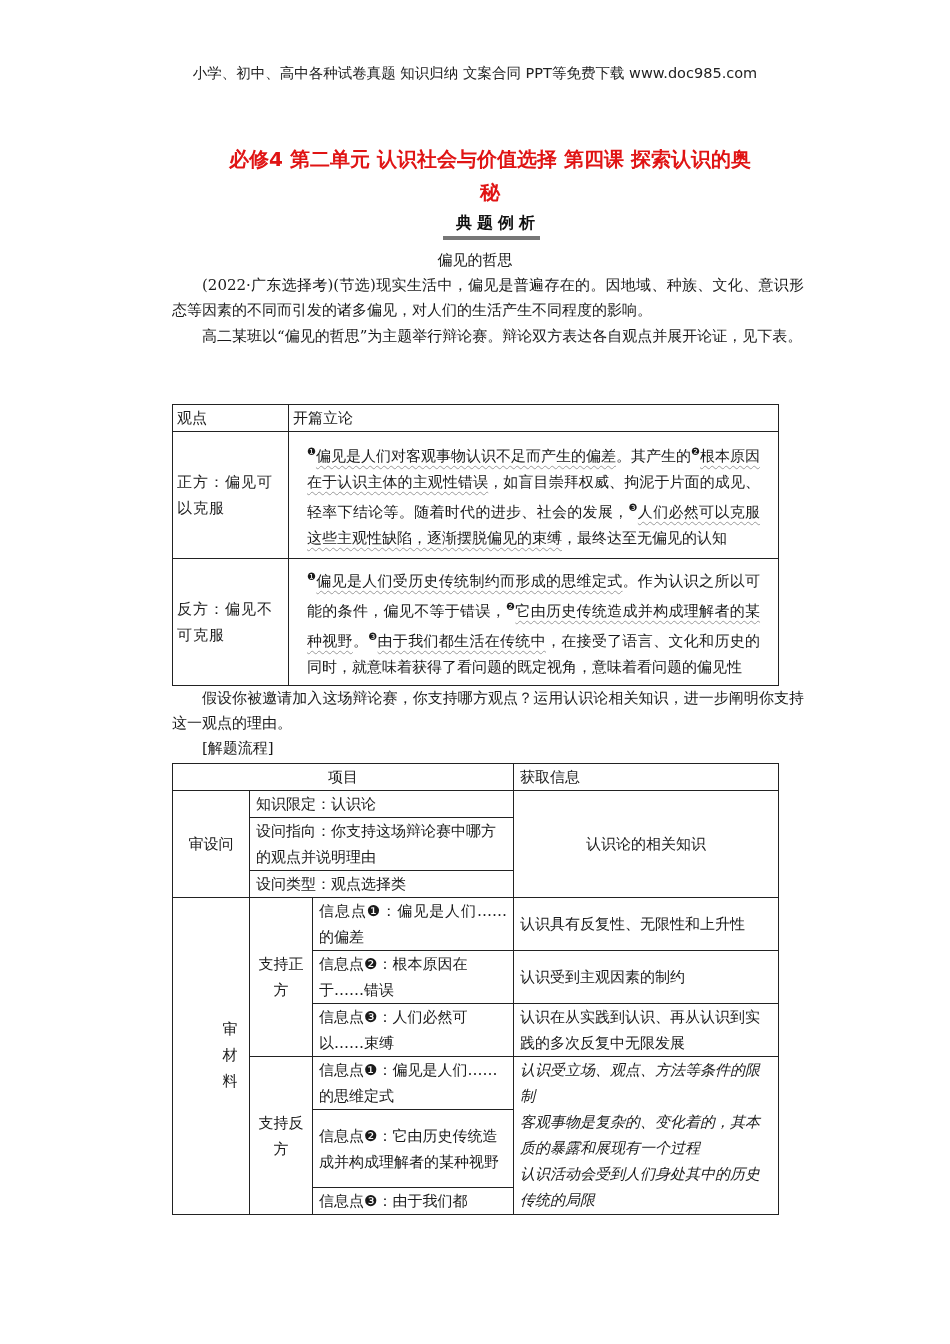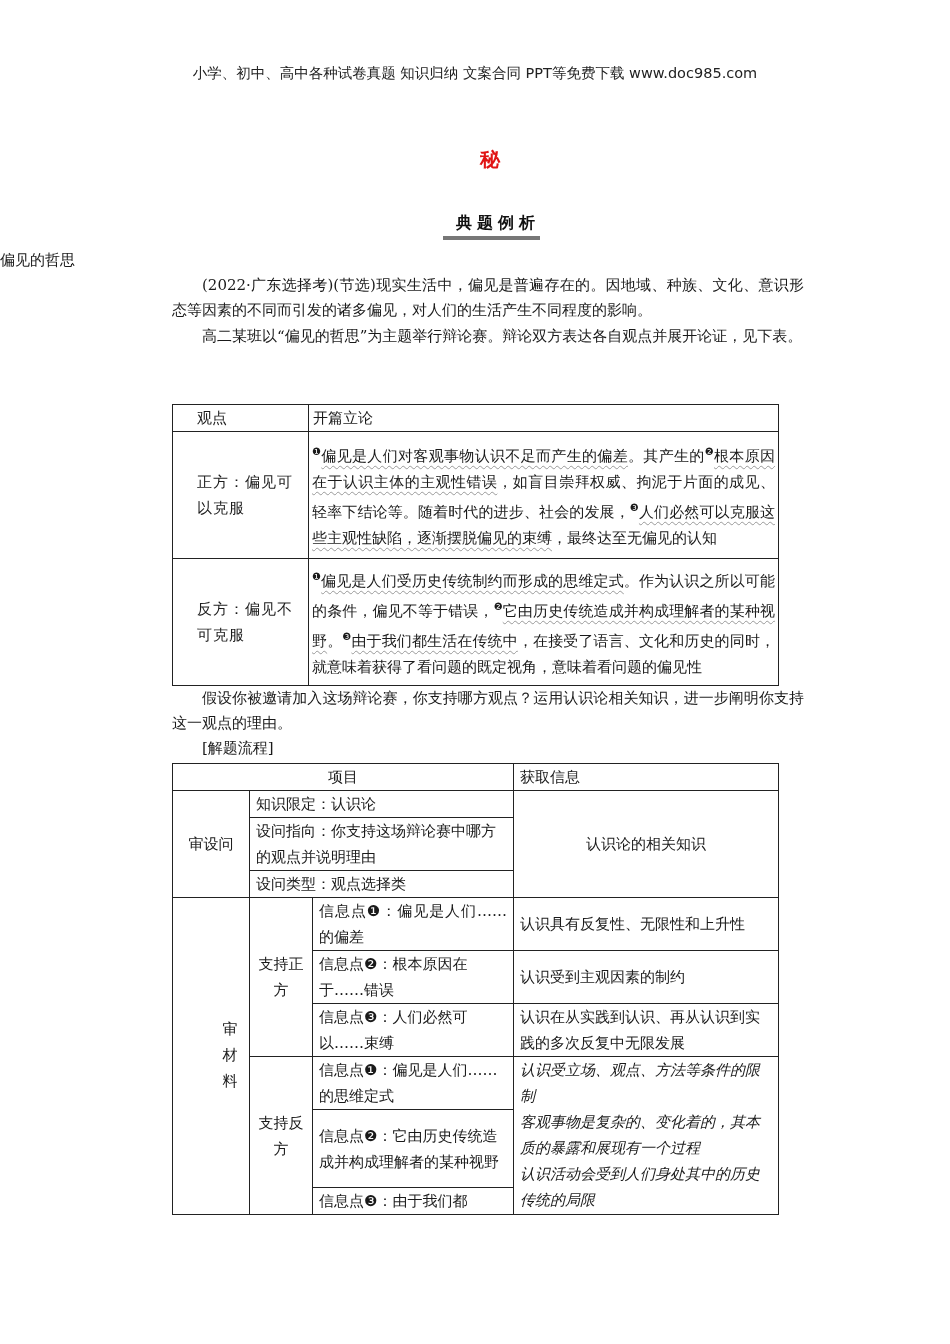--- a/index.html
+++ b/index.html
@@ -19,48 +19,49 @@
     font-family: "DejaVu Sans", "Liberation Sans", sans-serif;
   }
   .section-tag {
     position: absolute; top: 213px; left: 440px; width: 100px; text-align: right;
     font-size: 16px; font-weight: bold; letter-spacing: 5px; color: #111;
   }
   .section-tag-bar {
     position: absolute; top: 236px; left: 443px; width: 97px; height: 4px; background: #777;
   }
   .subtitle {
-    position: absolute; top: 251px; left: 0; width: 950px; 
+    position: absolute; top: 251px; left: 0; width: 950px; text-align: center;
     font-size: 15px;
   }
   .para {
     position: absolute; left: 172px; width: 632px; font-size: 15px; line-height: 25px;
     text-align: justify;
   }
   .indent { text-indent: 2em; }
   table { border-collapse: collapse; position: absolute; font-size: 15px; }
   td, th { border: 1px solid #222; font-weight: normal; vertical-align: middle; padding: 0 4px; line-height: 26px; }
   .t1 { top: 404px; left: 172px; width: 607px; }
   .t1 th { height: 26px; }
-  .t1 .col1 { width: 107px; text-align: left; padding-left: 24px; margin-left: 32px; }
+  .t1 .col1 { width: 107px; text-align: left; padding-left: 4px; margin-left: 32px; }
   .t1 .head-center { text-align: left; }
-  .t1 td.content { padding: 0 3px; text-align: justify; }
+  .t1 td.content { padding: 0 18px; text-align: justify; }
   .uline { text-decoration: underline wavy #999; text-underline-offset: 4px; text-decoration-thickness: 1px; }
   .sup { font-size: 10px; vertical-align: super; }
   .t2 { top: 763px; left: 172px; width: 607px; }
   .t2 td { padding: 0 6px; }
   .center { text-align: center; }
   .circ { font-family: "DejaVu Sans", sans-serif; }
 </style>
 </head>
 <body>
 
 <div class="header-banner">小学、初中、高中各种试卷真题 知识归纳 文案合同 PPT等免费下载   www.doc985.com</div>
 
 <div class="title">
+  <div>必修4 第二单元 认识社会与价值选择 第四课 探索认识的奥</div>
   <div>秘</div>
 </div>
 
 <div class="section-tag">典题例析</div>
 <div class="section-tag-bar"></div>
 
 <div class="subtitle">偏见的哲思</div>
 
 <div class="para indent" style="top:273px;">(2022·广东选择考)(节选)现实生活中，偏见是普遍存在的。因地域、种族、文化、意识形态等因素的不同而引发的诸多偏见，对人们的生活产生不同程度的影响。</div>
 <div class="para indent" style="top:324px;">高二某班以“偏见的哲思”为主题举行辩论赛。辩论双方表达各自观点并展开论证，见下表。</div>

